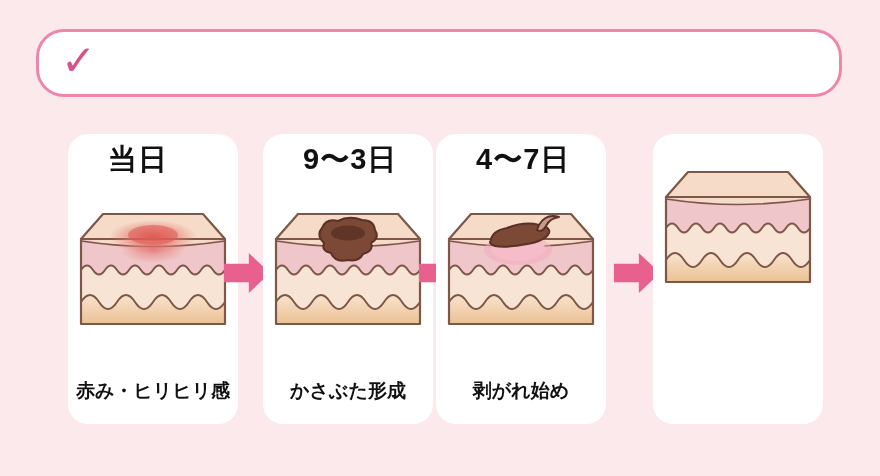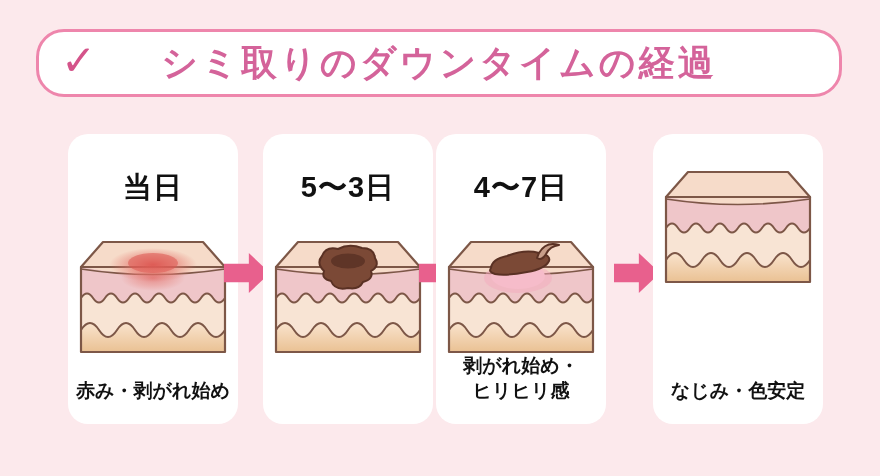--- a/index.html
+++ b/index.html
@@ -23,22 +23,22 @@
     font-size:36px;font-weight:700;color:#d4639a;letter-spacing:3px;
     white-space:nowrap;
   }
   
   .card{
     position:absolute;top:134px;width:170px;height:290px;
     background:#ffffff;border-radius:20px;
   }
   .card.c1{left:68px}.card.c2{left:263px}.card.c3{left:436px}.card.c4{left:653px}
   .day{
-    margin-top:36px;text-align:center;
-    font-size:29px;font-weight:bold;color:#111;letter-spacing:1px;line-height:34px;
+    margin-top:8px;text-align:left;
+    font-size:29px;font-weight:bold;color:#111;letter-spacing:1px;line-height:34px;padding-left:40px;
   }
   .illus{display:block;margin:34px auto 0;}
   .caption{
     position:absolute;left:0;right:0;bottom:20px;text-align:center;
     font-size:19px;font-weight:bold;color:#111;line-height:1.35;
   }
   .caption div{display:block;}
   
   .arrow{
     position:absolute;top:253px;width:46px;height:40px;background:#e8608d;
@@ -60,64 +60,67 @@
       <radialGradient id="redGrad">
         <stop offset="0%" stop-color="#dd5550" stop-opacity="0.9"></stop>
         <stop offset="55%" stop-color="#e4756c" stop-opacity="0.55"></stop>
         <stop offset="100%" stop-color="#e4756c" stop-opacity="0"></stop>
       </radialGradient>
     </defs>
   </svg>
 
   <div class="banner">
     <span class="check">✓</span>
-    <span class="banner-title">シミ取りのダウンタイムの経過</span>
   </div>
 
   <div class="card c1">
     <div class="day">当日</div>
     <svg class="illus" width="148" height="118" viewBox="0 0 148 118">
       <polygon points="24,4 124,4 146,29 2,29" fill="#f6dbc9"></polygon>
       <rect x="2" y="29" width="144" height="85" fill="#efc6c9"></rect>
       <path d="M2,60 q6,-9 12,0 q6,9 12,0 q6,-9 12,0 q6,9 12,0 q6,-9 12,0 q6,9 12,0 q6,-9 12,0 q6,9 12,0 q6,-9 12,0 q6,9 12,0 q6,-9 12,0 q6,9 12,0 L146,114 L2,114 Z" fill="#f8e4d4"></path>
       <path d="M2,92 q9,-14 18,0 q9,14 18,0 q9,-14 18,0 q9,14 18,0 q9,-14 18,0 q9,14 18,0 q9,-14 18,0 q9,14 18,0 L146,114 L2,114 Z" fill="url(#fatGrad)"></path>
       <path d="M2,29 L146,29 Q74,43 2,29 Z" fill="#f6dbc9"></path>
       <path d="M2,31 Q74,42 146,31" fill="none" stroke="#7d5747" stroke-width="1.6"></path>
       <path d="M2,60 q6,-9 12,0 q6,9 12,0 q6,-9 12,0 q6,9 12,0 q6,-9 12,0 q6,9 12,0 q6,-9 12,0 q6,9 12,0 q6,-9 12,0 q6,9 12,0 q6,-9 12,0 q6,9 12,0" fill="none" stroke="#7d5747" stroke-width="2"></path>
       <path d="M2,92 q9,-14 18,0 q9,14 18,0 q9,-14 18,0 q9,14 18,0 q9,-14 18,0 q9,14 18,0 q9,-14 18,0 q9,14 18,0" fill="none" stroke="#7d5747" stroke-width="2"></path>
       <polygon points="24,4 124,4 146,29 2,29" fill="none" stroke="#7d5747" stroke-width="2.2" stroke-linejoin="round"></polygon>
       <polygon points="2,29 146,29 146,114 2,114" fill="none" stroke="#7d5747" stroke-width="2.2" stroke-linejoin="round"></polygon>
       <ellipse cx="74" cy="27" rx="44" ry="17" fill="url(#redGrad)"></ellipse>
       <ellipse cx="74" cy="25" rx="25" ry="10" fill="#dd5550" opacity="0.55"></ellipse>
       <ellipse cx="74" cy="40" rx="32" ry="13" fill="url(#redGrad)" opacity="0.6"></ellipse>
     </svg>
     <div class="caption">
-      <div>赤み・剥がれ始め</div>
+      <div>赤み・ヒリヒリ感</div>
       <div></div>
     </div>
   </div>
 
   <div class="arrow a1"></div>
 
   <div class="card c2">
-    <div class="day">5〜3日</div>
+    <div class="day">9〜3日</div>
     <svg class="illus" width="148" height="118" viewBox="0 0 148 118">
       <polygon points="24,4 124,4 146,29 2,29" fill="#f6dbc9"></polygon>
       <rect x="2" y="29" width="144" height="85" fill="#efc6c9"></rect>
       <path d="M2,60 q6,-9 12,0 q6,9 12,0 q6,-9 12,0 q6,9 12,0 q6,-9 12,0 q6,9 12,0 q6,-9 12,0 q6,9 12,0 q6,-9 12,0 q6,9 12,0 q6,-9 12,0 q6,9 12,0 L146,114 L2,114 Z" fill="#f8e4d4"></path>
       <path d="M2,92 q9,-14 18,0 q9,14 18,0 q9,-14 18,0 q9,14 18,0 q9,-14 18,0 q9,14 18,0 q9,-14 18,0 q9,14 18,0 L146,114 L2,114 Z" fill="url(#fatGrad)"></path>
       <path d="M2,29 L146,29 Q74,43 2,29 Z" fill="#f6dbc9"></path>
       <path d="M2,31 Q74,42 146,31" fill="none" stroke="#7d5747" stroke-width="1.6"></path>
       <path d="M2,60 q6,-9 12,0 q6,9 12,0 q6,-9 12,0 q6,9 12,0 q6,-9 12,0 q6,9 12,0 q6,-9 12,0 q6,9 12,0 q6,-9 12,0 q6,9 12,0 q6,-9 12,0 q6,9 12,0" fill="none" stroke="#7d5747" stroke-width="2"></path>
       <path d="M2,92 q9,-14 18,0 q9,14 18,0 q9,-14 18,0 q9,14 18,0 q9,-14 18,0 q9,14 18,0 q9,-14 18,0 q9,14 18,0" fill="none" stroke="#7d5747" stroke-width="2"></path>
       <polygon points="24,4 124,4 146,29 2,29" fill="none" stroke="#7d5747" stroke-width="2.2" stroke-linejoin="round"></polygon>
       <polygon points="2,29 146,29 146,114 2,114" fill="none" stroke="#7d5747" stroke-width="2.2" stroke-linejoin="round"></polygon>
       <path d="M48,18 Q52,8 64,11 Q75,5 88,10 Q100,10 101,20 Q106,28 97,33 Q100,41 89,44 Q85,52 74,50 Q61,53 57,43 Q47,41 50,33 Q42,25 48,18 Z" fill="#7b4936" stroke="#5a3124" stroke-width="2" stroke-linejoin="round"></path>
       <ellipse cx="74" cy="23" rx="17" ry="7.5" fill="#5a3124" opacity="0.85"></ellipse>
     </svg>
+    <div class="caption">
+      <div>かさぶた形成</div>
+      <div></div>
+    </div>
   </div>
 
   <div class="arrow a2"></div>
 
   <div class="card c3">
     <div class="day">4〜7日</div>
     <svg class="illus" width="148" height="118" viewBox="0 0 148 118">
       <polygon points="24,4 124,4 146,29 2,29" fill="#f6dbc9"></polygon>
       <rect x="2" y="29" width="144" height="85" fill="#efc6c9"></rect>
       <path d="M2,60 q6,-9 12,0 q6,9 12,0 q6,-9 12,0 q6,9 12,0 q6,-9 12,0 q6,9 12,0 q6,-9 12,0 q6,9 12,0 q6,-9 12,0 q6,9 12,0 q6,-9 12,0 q6,9 12,0 L146,114 L2,114 Z" fill="#f8e4d4"></path>
@@ -127,39 +130,34 @@
       <path d="M2,60 q6,-9 12,0 q6,9 12,0 q6,-9 12,0 q6,9 12,0 q6,-9 12,0 q6,9 12,0 q6,-9 12,0 q6,9 12,0 q6,-9 12,0 q6,9 12,0 q6,-9 12,0 q6,9 12,0" fill="none" stroke="#7d5747" stroke-width="2"></path>
       <path d="M2,92 q9,-14 18,0 q9,14 18,0 q9,-14 18,0 q9,14 18,0 q9,-14 18,0 q9,14 18,0 q9,-14 18,0 q9,14 18,0" fill="none" stroke="#7d5747" stroke-width="2"></path>
       <polygon points="24,4 124,4 146,29 2,29" fill="none" stroke="#7d5747" stroke-width="2.2" stroke-linejoin="round"></polygon>
       <polygon points="2,29 146,29 146,114 2,114" fill="none" stroke="#7d5747" stroke-width="2.2" stroke-linejoin="round"></polygon>
       <ellipse cx="71" cy="40" rx="34" ry="15" fill="#f4a9bd" opacity="0.5"></ellipse>
       <ellipse cx="71" cy="38" rx="27" ry="13" fill="#f6bcca"></ellipse>
       <path d="M44,30 Q45,21 60,18 Q78,11 92,15 Q104,17 102,23 Q98,31 80,34 Q59,38 48,36 Q41,34 44,30 Z" fill="#7b4936" stroke="#5a3124" stroke-width="2" stroke-linejoin="round"></path>
       <path d="M92,15 Q99,3 112,7 Q103,8 99,16 Q95,23 90,20 Z" fill="#c79d89" stroke="#5a3124" stroke-width="2" stroke-linejoin="round"></path>
     </svg>
     <div class="caption">
-      <div>剥がれ始め・</div>
-      <div>ヒリヒリ感</div>
+      <div>剥がれ始め</div>
     </div>
   </div>
 
   <div class="arrow a3"></div>
 
   <div class="card c4">
     <svg class="illus" width="148" height="118" viewBox="0 0 148 118">
       <polygon points="24,4 124,4 146,29 2,29" fill="#f6dbc9"></polygon>
       <rect x="2" y="29" width="144" height="85" fill="#efc6c9"></rect>
       <path d="M2,60 q6,-9 12,0 q6,9 12,0 q6,-9 12,0 q6,9 12,0 q6,-9 12,0 q6,9 12,0 q6,-9 12,0 q6,9 12,0 q6,-9 12,0 q6,9 12,0 q6,-9 12,0 q6,9 12,0 L146,114 L2,114 Z" fill="#f8e4d4"></path>
       <path d="M2,92 q9,-14 18,0 q9,14 18,0 q9,-14 18,0 q9,14 18,0 q9,-14 18,0 q9,14 18,0 q9,-14 18,0 q9,14 18,0 L146,114 L2,114 Z" fill="url(#fatGrad)"></path>
       <path d="M2,29 L146,29 Q74,43 2,29 Z" fill="#f6dbc9"></path>
       <path d="M2,31 Q74,42 146,31" fill="none" stroke="#7d5747" stroke-width="1.6"></path>
       <path d="M2,60 q6,-9 12,0 q6,9 12,0 q6,-9 12,0 q6,9 12,0 q6,-9 12,0 q6,9 12,0 q6,-9 12,0 q6,9 12,0 q6,-9 12,0 q6,9 12,0 q6,-9 12,0 q6,9 12,0" fill="none" stroke="#7d5747" stroke-width="2"></path>
       <path d="M2,92 q9,-14 18,0 q9,14 18,0 q9,-14 18,0 q9,14 18,0 q9,-14 18,0 q9,14 18,0 q9,-14 18,0 q9,14 18,0" fill="none" stroke="#7d5747" stroke-width="2"></path>
       <polygon points="24,4 124,4 146,29 2,29" fill="none" stroke="#7d5747" stroke-width="2.2" stroke-linejoin="round"></polygon>
       <polygon points="2,29 146,29 146,114 2,114" fill="none" stroke="#7d5747" stroke-width="2.2" stroke-linejoin="round"></polygon>
     </svg>
-    <div class="caption">
-      <div>なじみ・色安定</div>
-      <div></div>
-    </div>
   </div>
 
 </div>
 
 </body></html>

